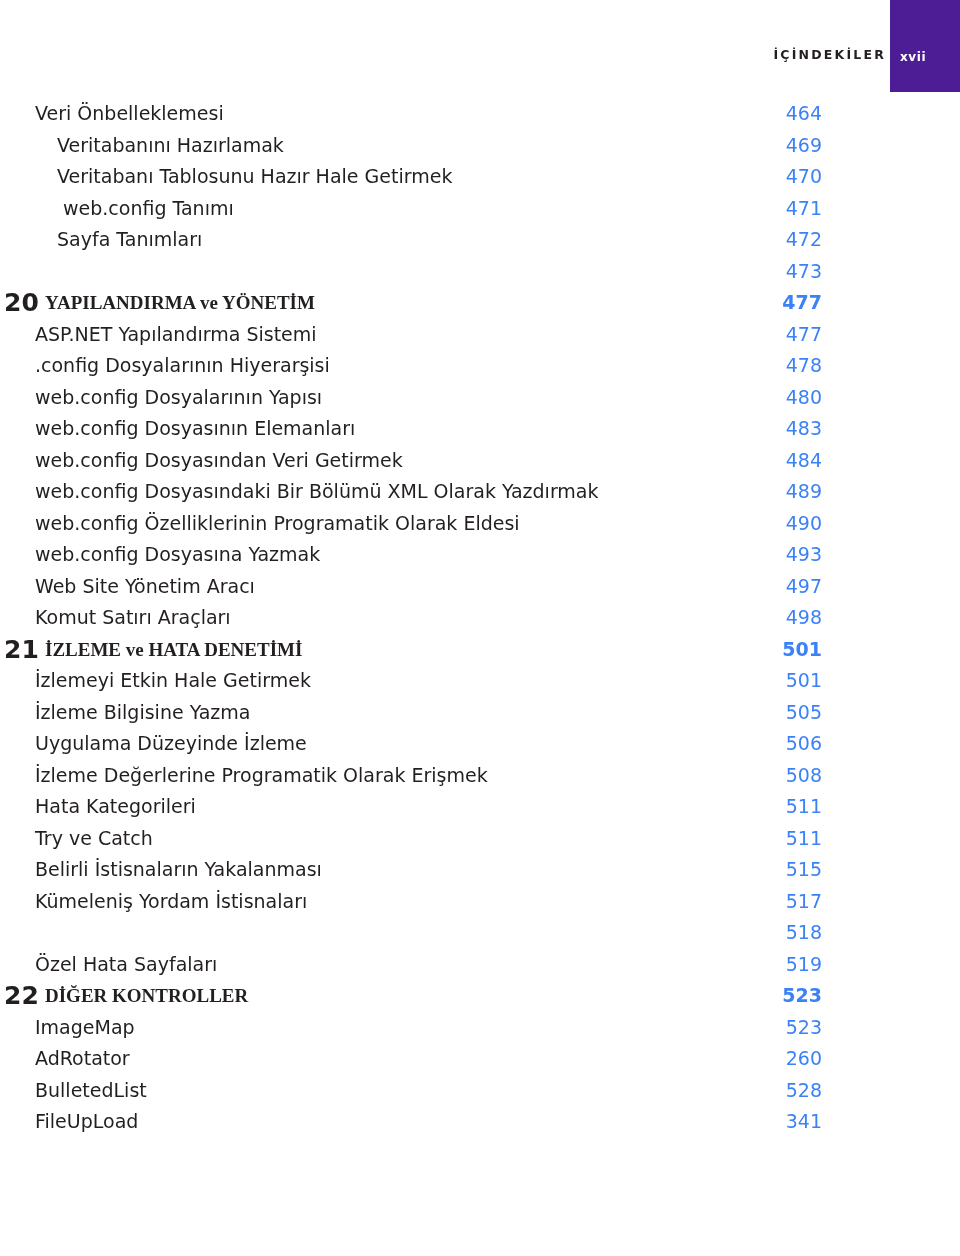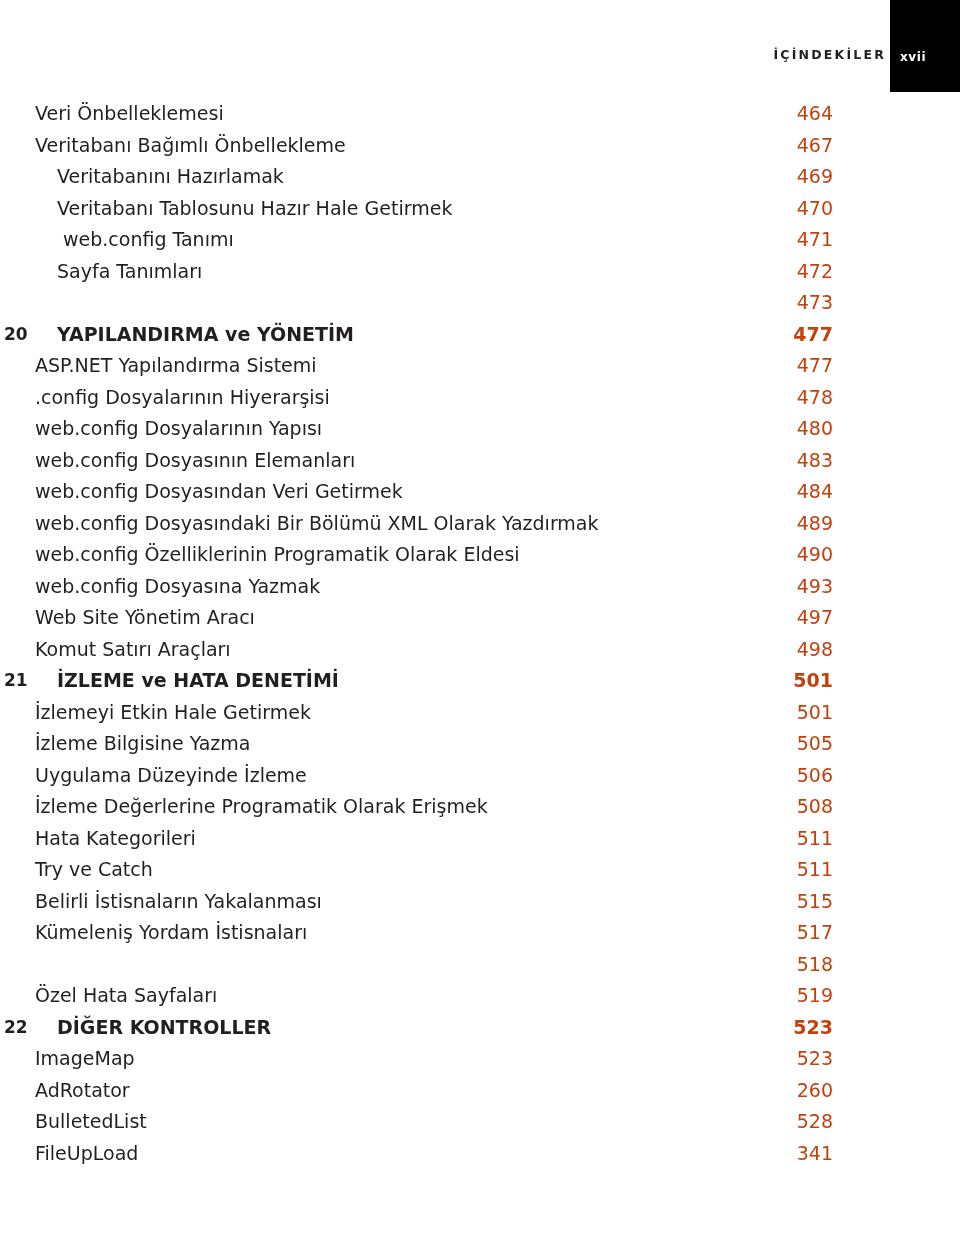--- a/index.html
+++ b/index.html
@@ -34,21 +34,21 @@
     color: #231f20;
     white-space: nowrap;
     padding-left: 32px;
   }
   .folio-box {
     position: absolute;
     left: 890px;
     top: 0;
     width: 70px;
     height: 92px;
-    background: #000000;
+    background: #4c1d95;
   }
   .folio-number {
     position: absolute;
     left: 10px;
     top: 50px;
     font-size: 12px;
     font-weight: bold;
     letter-spacing: 0.6px;
     color: #ffffff;
     white-space: nowrap;
@@ -58,55 +58,54 @@
   .toc {
     position: absolute;
     left: 0;
     top: 98px;
     width: 960px;
   }
   .toc-row {
     position: relative;
     height: 31.5px;
     width: 822px;
-    padding-left: 11px;
   }
   .toc-chapnum {
     position: absolute;
     left: 4px;
     top: 0;
     width: 34px;
     text-align: left;
-    font-size: 17px;
+    font-size: 25px;
     font-weight: bold;
     line-height: 31.5px;
     color: #231f20;
     white-space: nowrap;
   }
   .toc-title {
     position: absolute;
     top: 0;
     font-size: 19px;
     line-height: 31.5px;
     color: #231f20;
     white-space: nowrap;
   }
   .toc-page {
     position: absolute;
     right: 0;
     top: 0;
     font-size: 19px;
     line-height: 31.5px;
-    color: #c2410c;
+    color: #3b82f6;
     text-align: right;
     white-space: nowrap;
   }
 
   
-  .lvl-0 .toc-title { left: 57px; }
+  .lvl-0 .toc-title { left: 45px; font-family: Liberation Serif, serif; }
   .lvl-1 .toc-title { left: 35px; }
   .lvl-2 .toc-title { left: 57px; }
   .lvl-3 .toc-title { left: 63px; }
 
   .is-chapter .toc-title,
   .is-chapter .toc-page { font-weight: bold; }
 </style>
 </head>
 <body>
 
@@ -115,24 +114,20 @@
   <div class="folio-box">
     <div class="folio-number">xvii</div>
   </div>
 </div>
 
 <div class="toc" id="toc-list">
     <div class="toc-row lvl-1">
       <div class="toc-title">Veri Önbelleklemesi</div>
       <div class="toc-page">464</div>
     </div>
-    <div class="toc-row lvl-1">
-      <div class="toc-title">Veritabanı Bağımlı Önbellekleme</div>
-      <div class="toc-page">467</div>
-    </div>
     <div class="toc-row lvl-2">
       <div class="toc-title">Veritabanını Hazırlamak</div>
       <div class="toc-page">469</div>
     </div>
     <div class="toc-row lvl-2">
       <div class="toc-title">Veritabanı Tablosunu Hazır Hale Getirmek</div>
       <div class="toc-page">470</div>
     </div>
     <div class="toc-row lvl-3">
       <div class="toc-title">web.config Tanımı</div>

